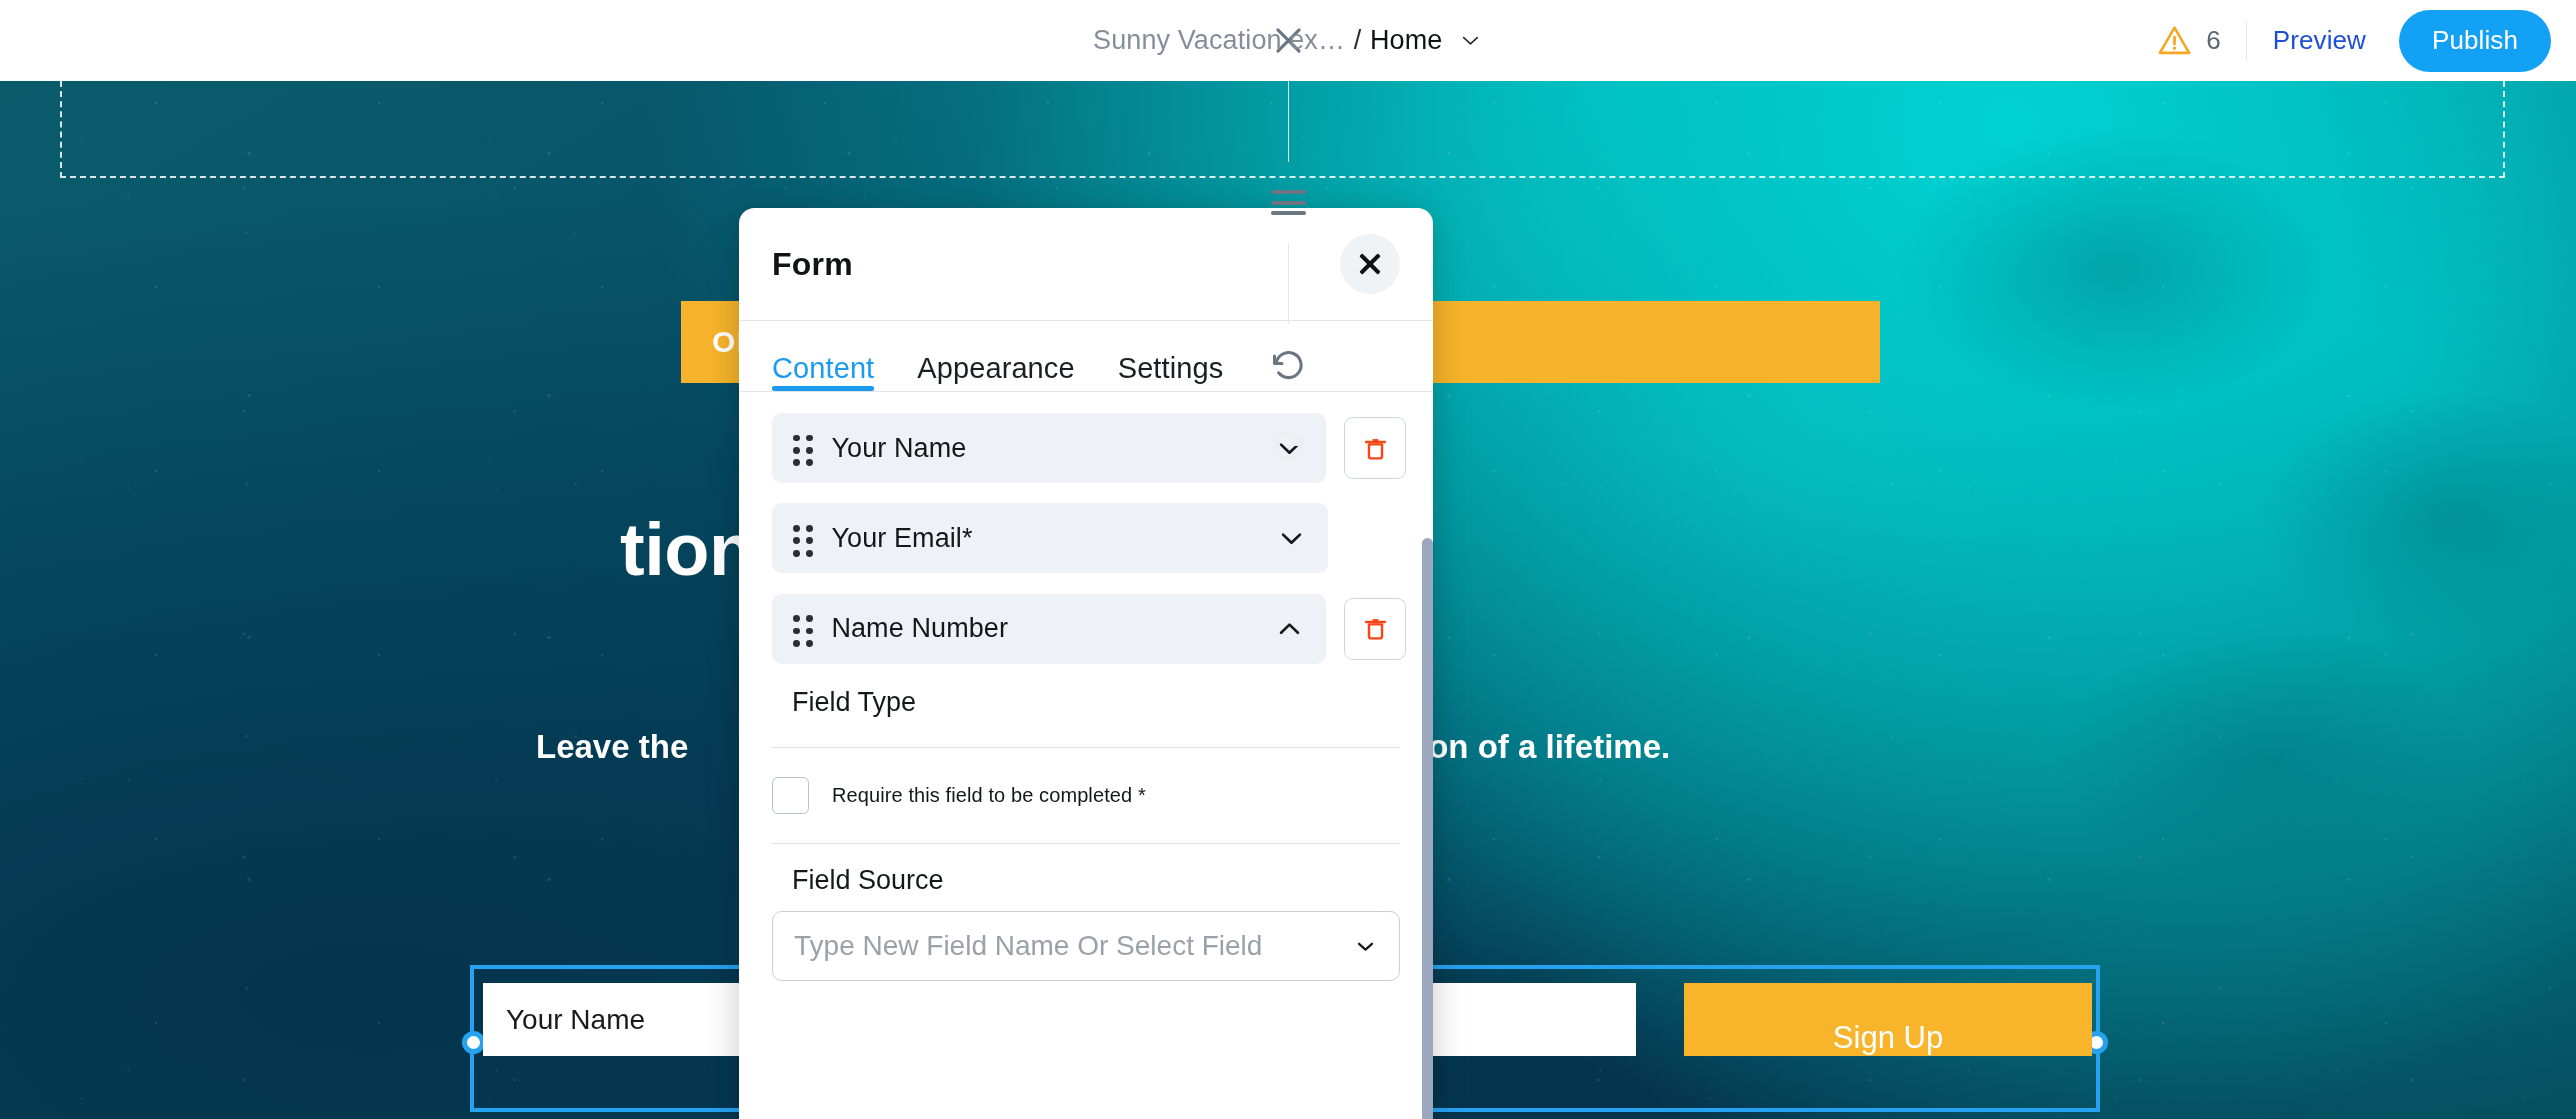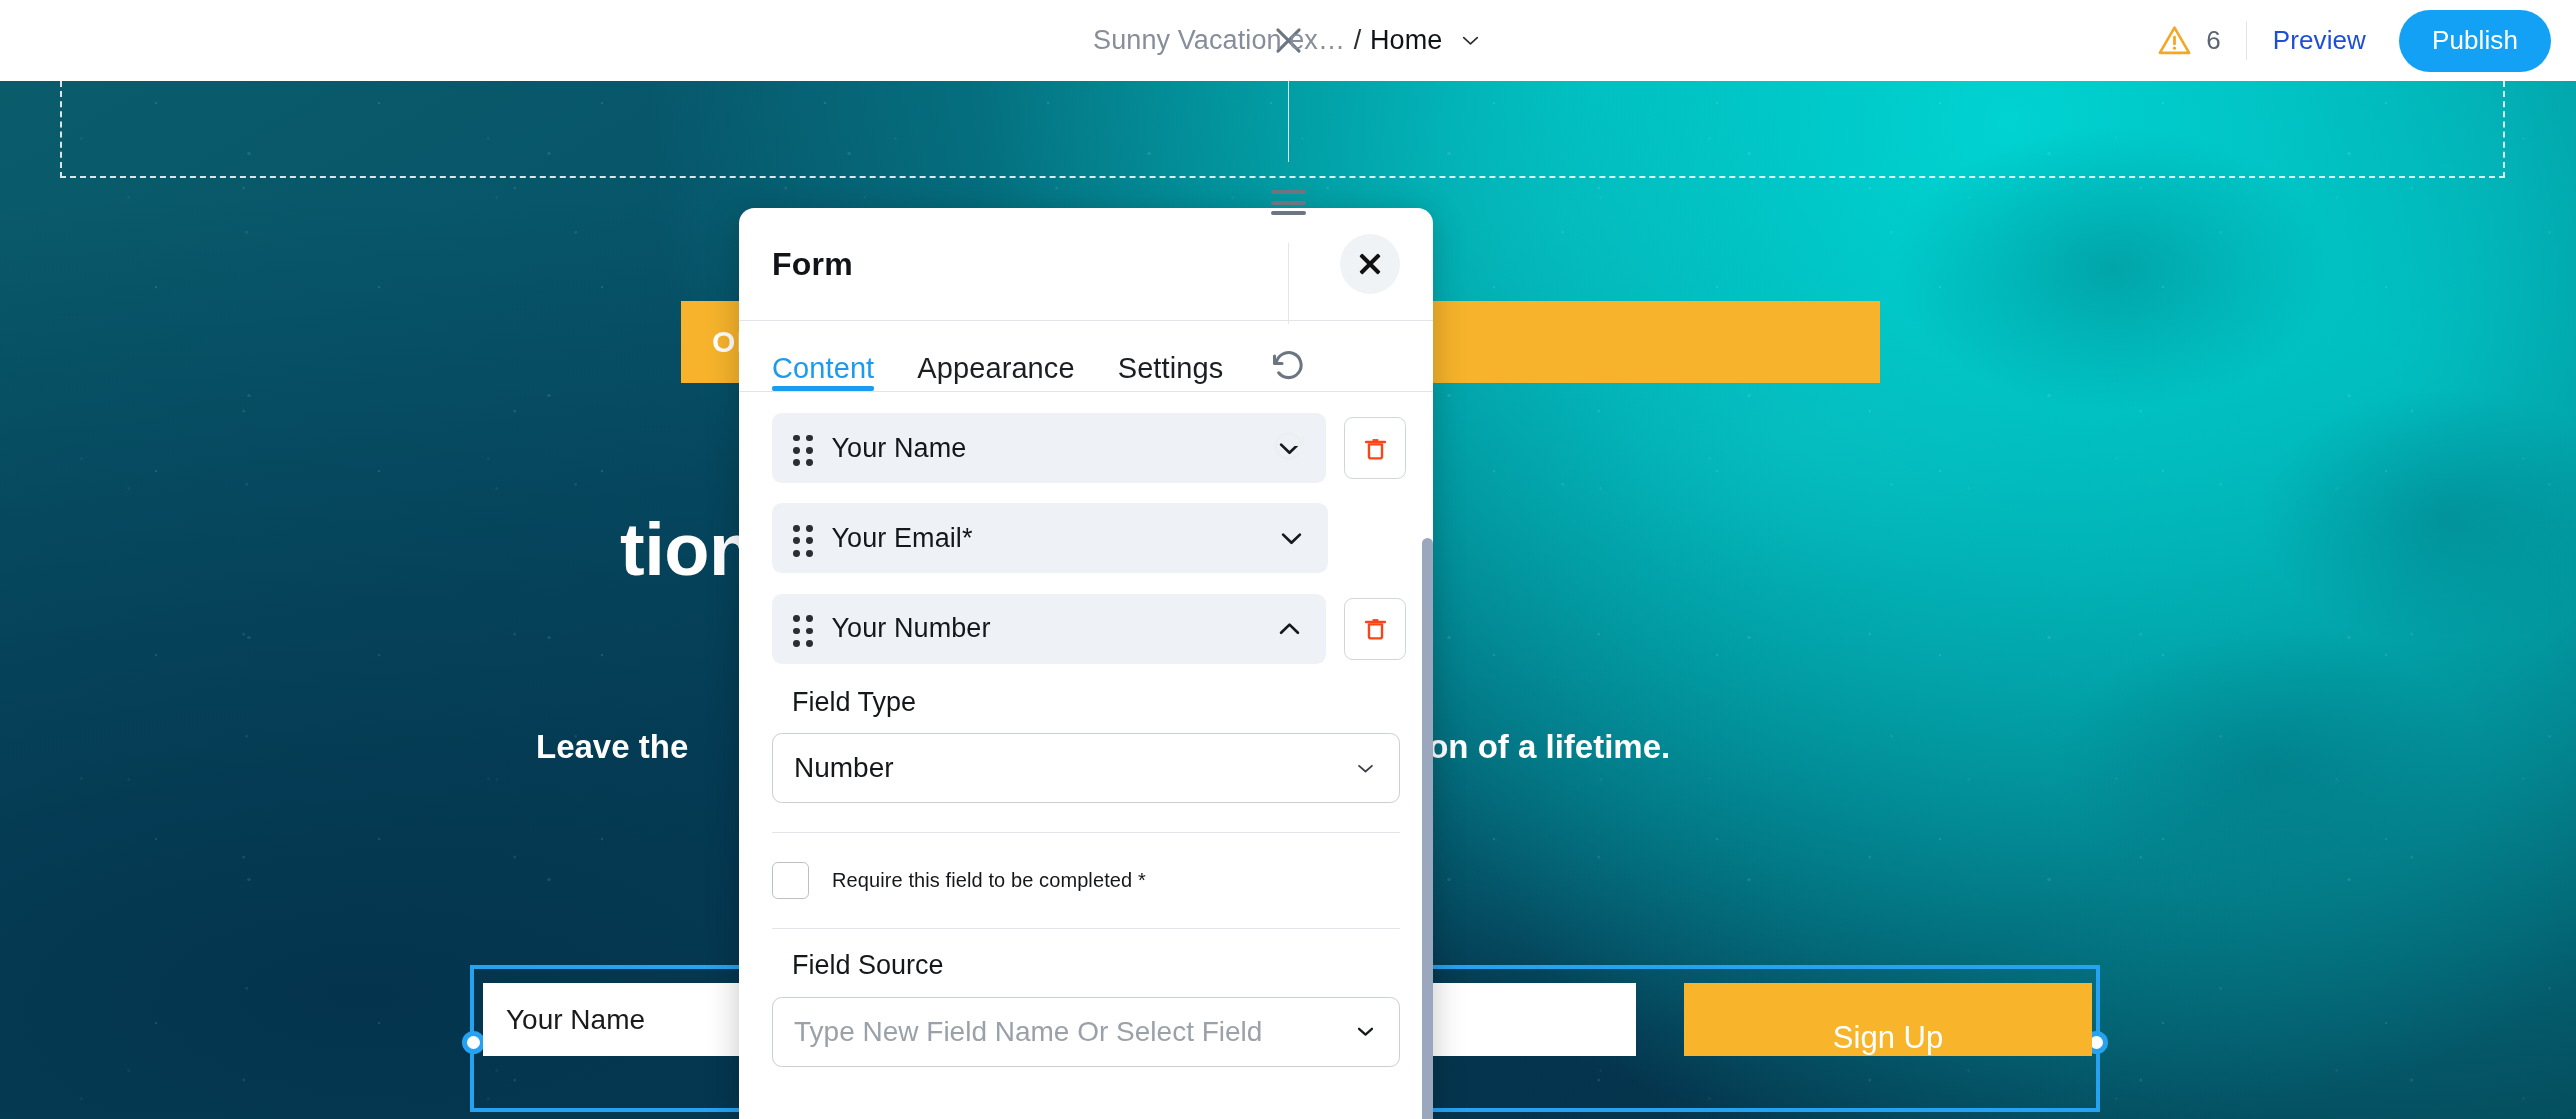--- a/index.html
+++ b/index.html
@@ -413,45 +413,37 @@
       <div class="fieldrow-wrap">
         <div class="fieldrow">
           <span class="grip">
             <i></i>
               <i></i>
               <i></i>
               <i></i>
               <i></i>
               <i></i>
           </span>
-          <span class="fname">Your Number</span>
+          <span class="fname">Name Number</span>
           <span class="chev">
             <svg width="31" height="31" viewBox="0 0 24 24" fill="none">
               <path d="M5.5 15.3 12 9l6.5 6.3" stroke="#17191c" stroke-width="2.1" stroke-linecap="round" stroke-linejoin="round"></path>
             </svg>
           </span>
         </div>
         <div class="del-btn">
           <svg width="29" height="29" viewBox="0 0 24 24" fill="none">
             <path d="M4.2 6.6h15.6" stroke="#fa4616" stroke-width="2" stroke-linecap="round"></path>
             <path d="M9.6 4.2h4.8v2.4H9.6z" fill="#fa4616"></path>
             <path d="M6.6 8.6h10.8v10a1.6 1.6 0 0 1-1.6 1.6H8.2a1.6 1.6 0 0 1-1.6-1.6v-10Z" stroke="#fa4616" stroke-width="2" stroke-linejoin="round" fill="none"></path>
           </svg>
         </div>
       </div>
 
       <div class="lbl">Field Type</div>
-      <div class="selectbox">
-        <span class="sv">Number</span>
-        <span class="chev">
-          <svg width="25" height="25" viewBox="0 0 24 24" fill="none">
-            <path d="M5.8 9.4 12 14.9l6.2-5.5" stroke="#3a3f45" stroke-width="1.7" stroke-linecap="round" stroke-linejoin="round"></path>
-          </svg>
-        </span>
-      </div>
 
       <div class="hr"></div>
 
       <div class="checkrow">
         <span class="cbox"></span>
         <span class="ctext">Require this field to be completed *</span>
       </div>
 
       <div class="hr"></div>
 

